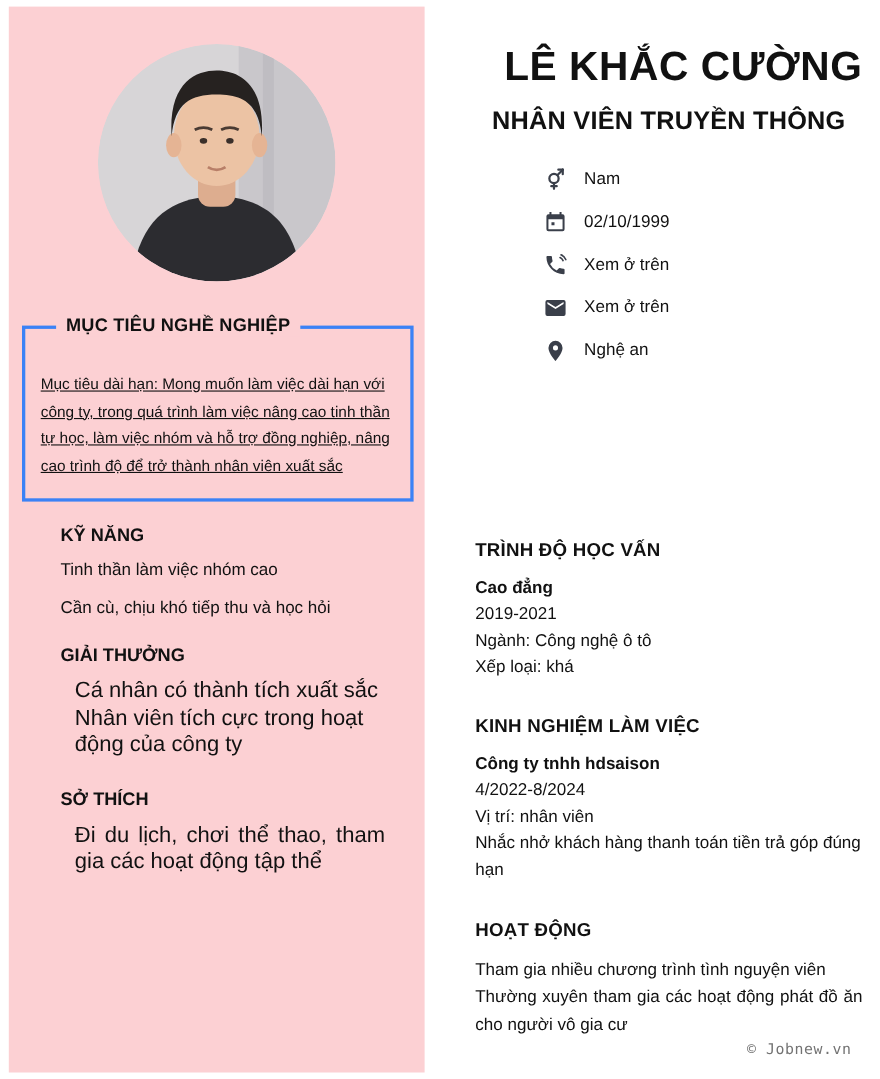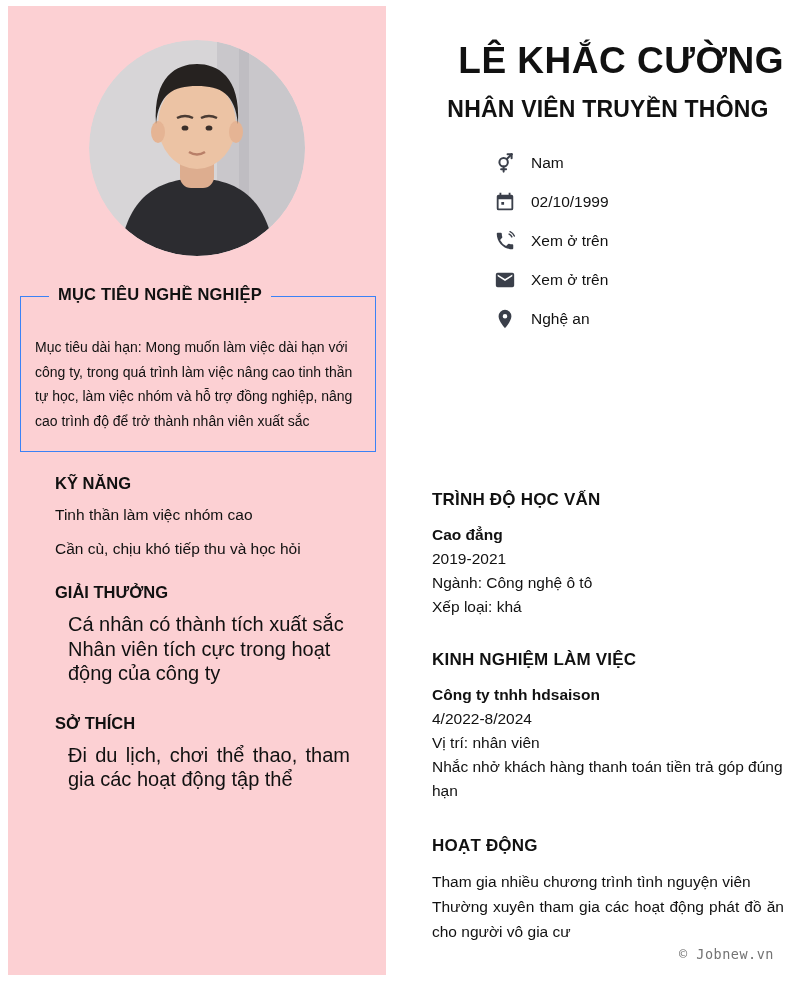--- a/index.html
+++ b/index.html
@@ -16,23 +16,24 @@
     background:#fcd0d3;
   }
   .photo-wrap {
     width:216px; height:216px; border-radius:50%; overflow:hidden;
     margin:34px auto 0;
   }
   .photo-wrap svg { display:block; width:100%; height:100%; }
 
   .objective-box {
     margin:40px 10px 0 12px;
-    border:1px solid #3b82f6;
+    border:3px solid #3b82f6;
     position:relative;
     padding:38px 16px 18px 14px;
+    text-decoration:underline;
   }
   .objective-title {
     position:absolute; top:-12px; left:28px;
     background:#fcd0d3; padding:0 9px;
     font-weight:bold; font-size:16.5px; letter-spacing:0.2px;
     white-space:nowrap;
   }
   .objective-body { font-size:14px; line-height:24.5px; }
 
   .lp-section { padding:0 36px 0 47px; }

